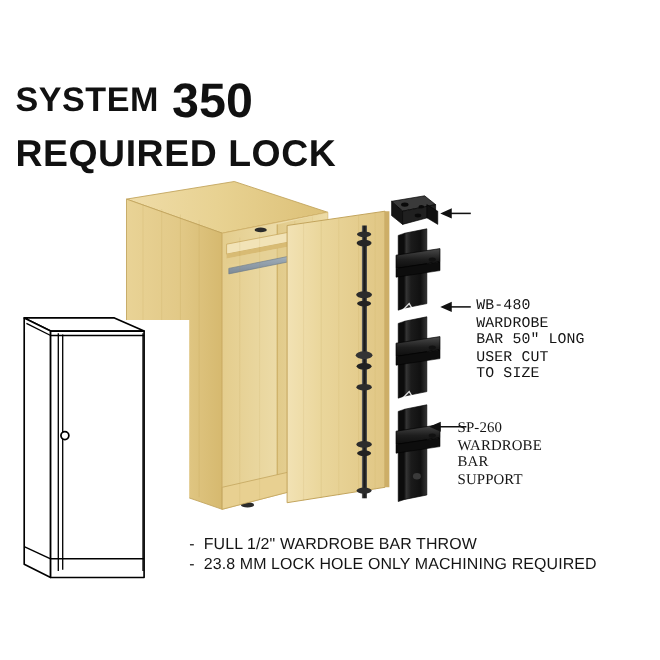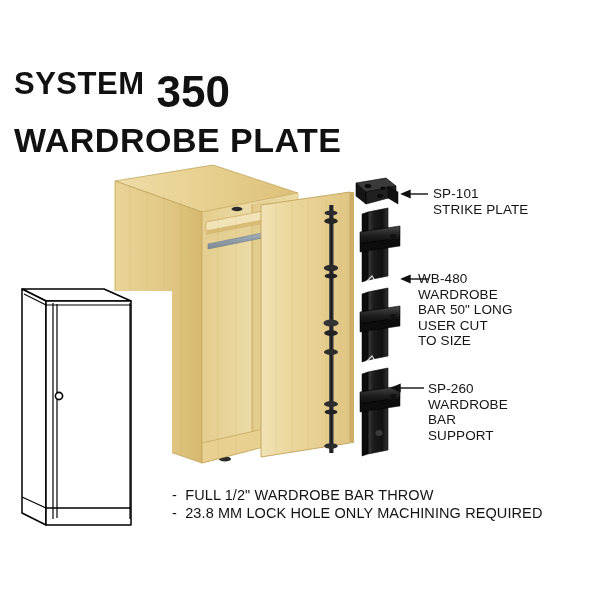--- a/index.html
+++ b/index.html
@@ -20,21 +20,21 @@
 
   
   #title-block {
     position: absolute;
     left: 14px;
     top: 68px;
     width: 420px;
   }
   .title-line-1 {
     display: flex;
-    align-items: flex-start;
+    align-items: center;
     gap: 12px;
     line-height: 1;
   }
   .title-system {
     font-size: 31px;
     font-weight: bold;
     letter-spacing: 0.5px;
     color: #111111;
   }
   .title-number {
@@ -65,22 +65,22 @@
   .callout {
     position: absolute;
     font-size: 13.5px;
     font-weight: normal;
     color: #141414;
     line-height: 15.5px;
     white-space: pre-line;
     letter-spacing: 0.1px;
   }
   #callout-sp101 { left: 433px; top: 186px; }
-  #callout-wb480 { left: 418px; top: 271px; }
-  #callout-sp260 { left: 428px; top: 381px; }
+  #callout-wb480 { left: 433px; top: 271px; font-family: Liberation Mono, monospace; }
+  #callout-sp260 { left: 416px; top: 381px; font-family: Liberation Serif, serif; }
 
   
   #notes {
     position: absolute;
     left: 172px;
     top: 486px;
     font-size: 14.5px;
     color: #141414;
     line-height: 18px;
     letter-spacing: 0.1px;
@@ -90,21 +90,21 @@
 </head>
 <body>
 
 <div id="page">
 
   <div id="title-block">
     <div class="title-line-1">
       <span class="title-system">SYSTEM</span>
       <span class="title-number">350</span>
     </div>
-    <div class="title-line-2">WARDROBE PLATE</div>
+    <div class="title-line-2">REQUIRED LOCK</div>
   </div>
 
   <svg class="art" width="600" height="600" viewBox="0 0 600 600">
     <defs>
       <linearGradient id="woodTop" x1="0" y1="0" x2="1" y2="0">
         <stop offset="0%" stop-color="#efdca8"></stop>
         <stop offset="45%" stop-color="#e8d292"></stop>
         <stop offset="100%" stop-color="#dcc077"></stop>
       </linearGradient>
       <linearGradient id="woodSide" x1="0" y1="0" x2="1" y2="0">
@@ -302,22 +302,20 @@
 
       <g stroke="#000000" stroke-width="1.3" fill="none">
         <line x1="46" y1="508" x2="131" y2="508"></line>
         <line x1="22" y1="497" x2="46" y2="508"></line>
       </g>
 
       <circle cx="59" cy="396" r="3.6" fill="#ffffff" stroke="#000000" stroke-width="1.6"></circle>
     </g>
   </svg>
 
-  <div class="callout" id="callout-sp101">SP-101
-STRIKE PLATE</div>
   <div class="callout" id="callout-wb480">WB-480
 WARDROBE
 BAR 50" LONG
 USER CUT
 TO SIZE</div>
   <div class="callout" id="callout-sp260">SP-260
 WARDROBE
 BAR
 SUPPORT</div>
 

